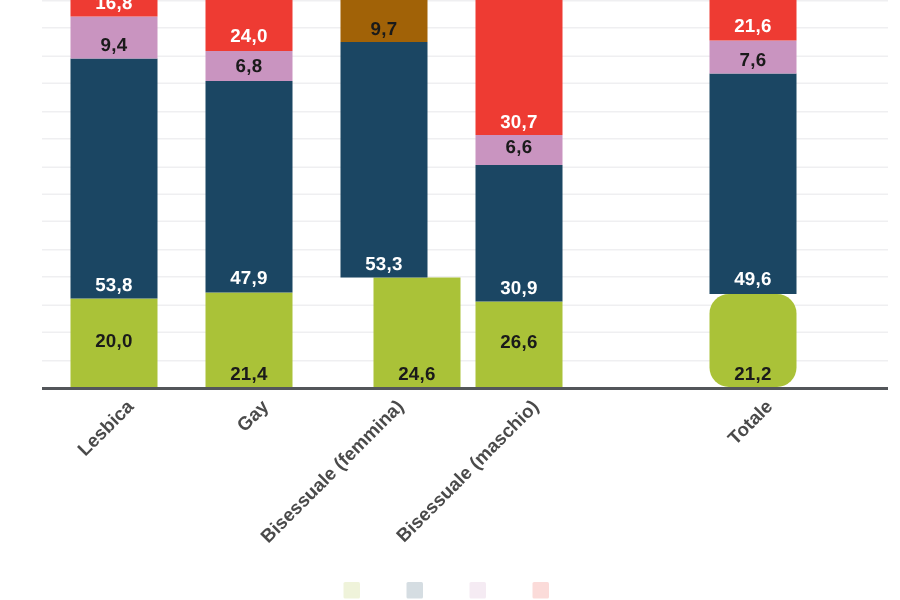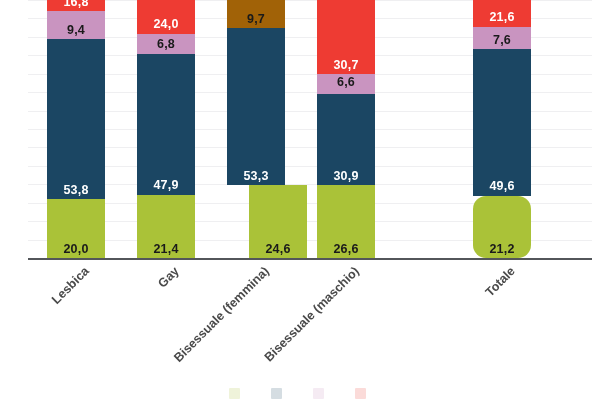--- a/index.html
+++ b/index.html
@@ -79,21 +79,21 @@
         <div class="gridline" style="top: 110.571px;"></div>
         <div class="gridline" style="top: 92.1429px;"></div>
         <div class="gridline" style="top: 73.7143px;"></div>
         <div class="gridline" style="top: 55.2857px;"></div>
         <div class="gridline" style="top: 36.8571px;"></div>
         <div class="gridline" style="top: 18.4286px;"></div>
         <div class="gridline" style="top: 0px;"></div>
       </div>
     <div id="bars">
         <div class="bar" style="left: 47px; width: 58px;">
-          <div class="seg s0" style="height: 58.9714px; background: rgb(170, 194, 56);">
+          <div class="seg s0" style="height: 58.9714px; background: rgb(170, 194, 56); align-items: center;">
             <span>20,0</span>
           </div>
           <div class="seg s1" style="height: 160px; background: rgb(27, 70, 99);">
             <span>53,8</span>
           </div>
           <div class="seg s2" style="height: 27.7166px; background: rgb(201, 148, 192);">
             <span>9,4</span>
           </div>
           <div class="seg s3" style="height: 49.536px; background: rgb(238, 59, 51);">
             <span>16,8</span>
@@ -118,21 +118,21 @@
             <span>24,6</span>
           </div>
           <div class="seg s1" style="height: 157.159px; background: rgb(27, 70, 99);">
             <span>53,3</span>
           </div>
           <div class="seg s2" style="height: 38px; background: #a16207;">
             <span>9,7</span>
           </div>
         </div>
         <div class="bar" style="left: 317px; width: 58px;">
-          <div class="seg s0" style="height: 73px; background: rgb(170, 194, 56);">
+          <div class="seg s0" style="height: 57px; background: rgb(170, 194, 56); align-items: center;">
             <span>26,6</span>
           </div>
           <div class="seg s1" style="height: 91.1109px; background: rgb(27, 70, 99);">
             <span>30,9</span>
           </div>
           <div class="seg s2" style="height: 19.4606px; background: rgb(201, 148, 192); align-items: center;">
             <span>6,6</span>
           </div>
           <div class="seg s3" style="height: 105.854px; background: rgb(238, 59, 51);">
             <span>30,7</span>

